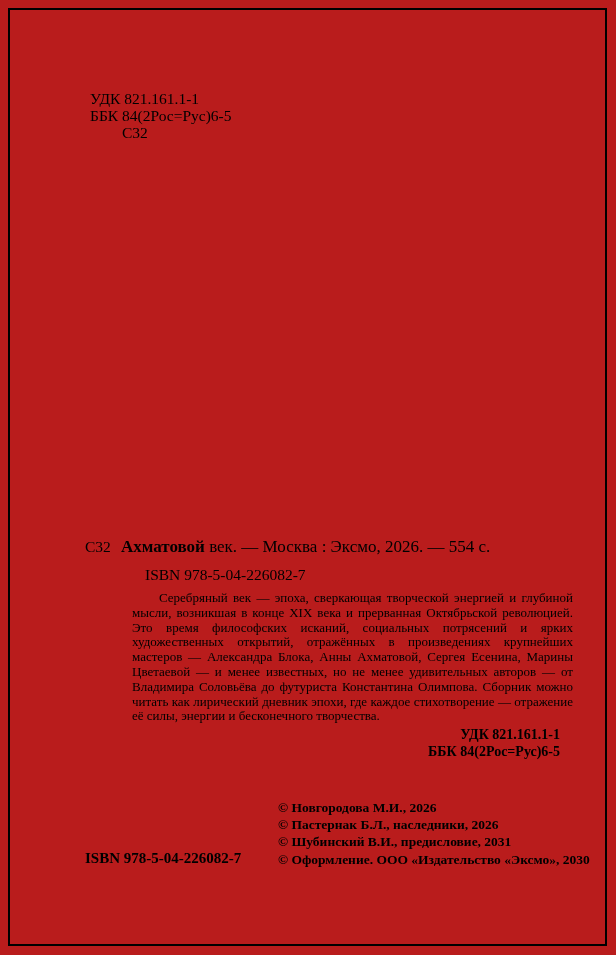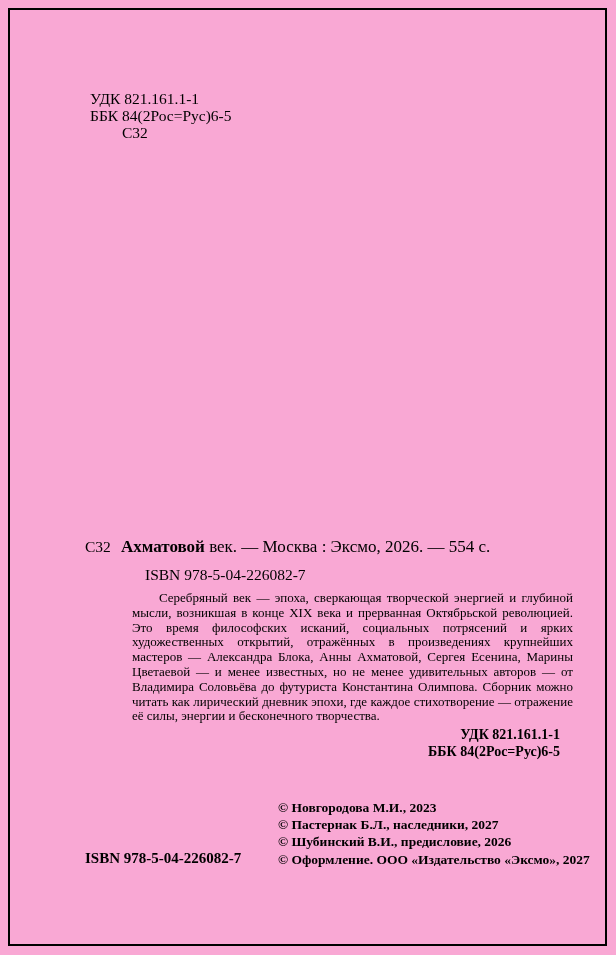--- a/index.html
+++ b/index.html
@@ -4,21 +4,21 @@
 <style>
   html, body {
     margin: 0;
     padding: 0;
     background: #ffffff;
   }
   .page {
     position: relative;
     width: 616px;
     height: 955px;
-    background: #f9a8d4;
+    background: #b91c1c;
     color: #000000;
     font-family: "Liberation Serif", "DejaVu Serif", serif;
     overflow: hidden;
   }
   .frame {
     position: absolute;
     left: 8px;
     top: 8px;
     width: 599px;
     height: 938px;
@@ -110,20 +110,20 @@
   <div class="isbn-line">ISBN 978-5-04-226082-7</div>
 
   <div class="annotation">Серебряный век — эпоха, сверкающая творческой энергией и глубиной мысли, возникшая в конце XIX века и прерванная Октябрьской революцией. Это время философских исканий, социальных потрясений и ярких художественных открытий, отражённых в произведениях крупнейших мастеров — Александра Блока, Анны Ахматовой, Сергея Есенина, Марины Цветаевой — и менее известных, но не менее удивительных авторов — от Владимира Соловьёва до футуриста Константина Олимпова. Сборник можно читать как лирический дневник эпохи, где каждое стихотворение — отражение её силы, энергии и бесконечного творчества.</div>
 
   <div class="right-block">
     <div>УДК 821.161.1-1</div>
     <div>ББК 84(2Рос=Рус)6-5</div>
   </div>
 
   <div class="copyright-block">
-    <div>© Новгородова М.И., 2023</div>
-    <div>© Пастернак Б.Л., наследники, 2027</div>
-    <div>© Шубинский В.И., предисловие, 2026</div>
-    <div>© Оформление. ООО «Издательство «Эксмо», 2027</div>
+    <div>© Новгородова М.И., 2026</div>
+    <div>© Пастернак Б.Л., наследники, 2026</div>
+    <div>© Шубинский В.И., предисловие, 2031</div>
+    <div>© Оформление. ООО «Издательство «Эксмо», 2030</div>
   </div>
 
   <div class="isbn-bottom">ISBN 978-5-04-226082-7</div>
 </div>
 
 </body></html>

